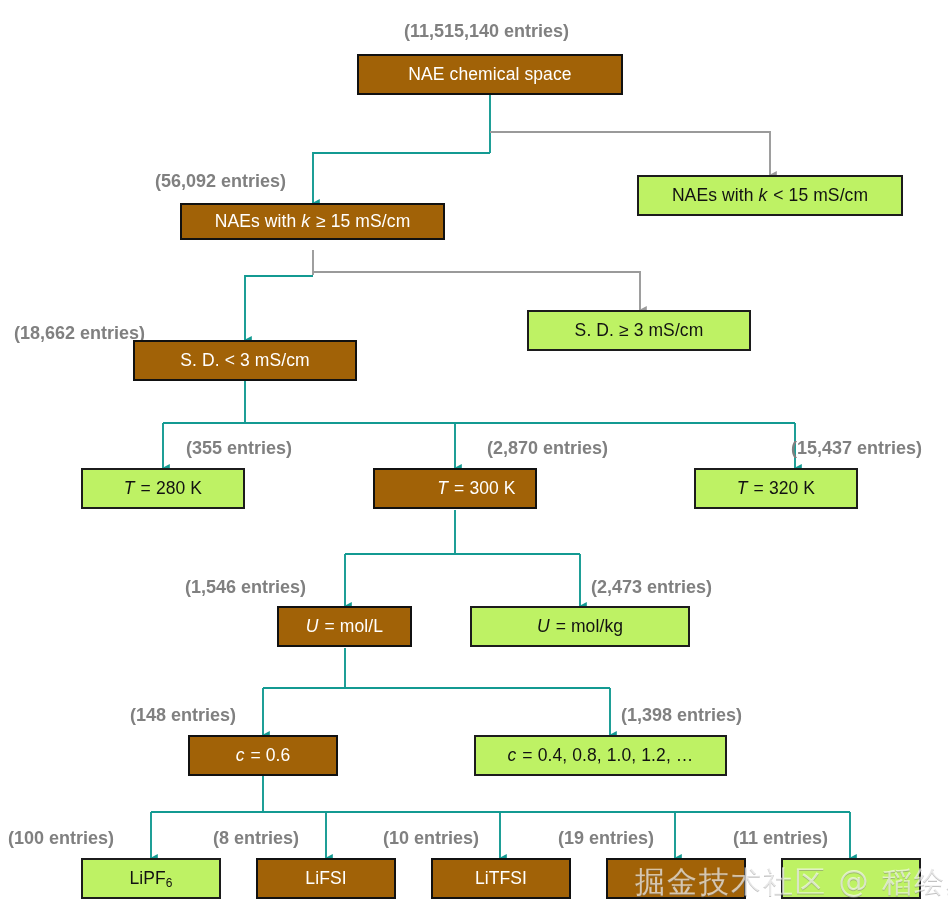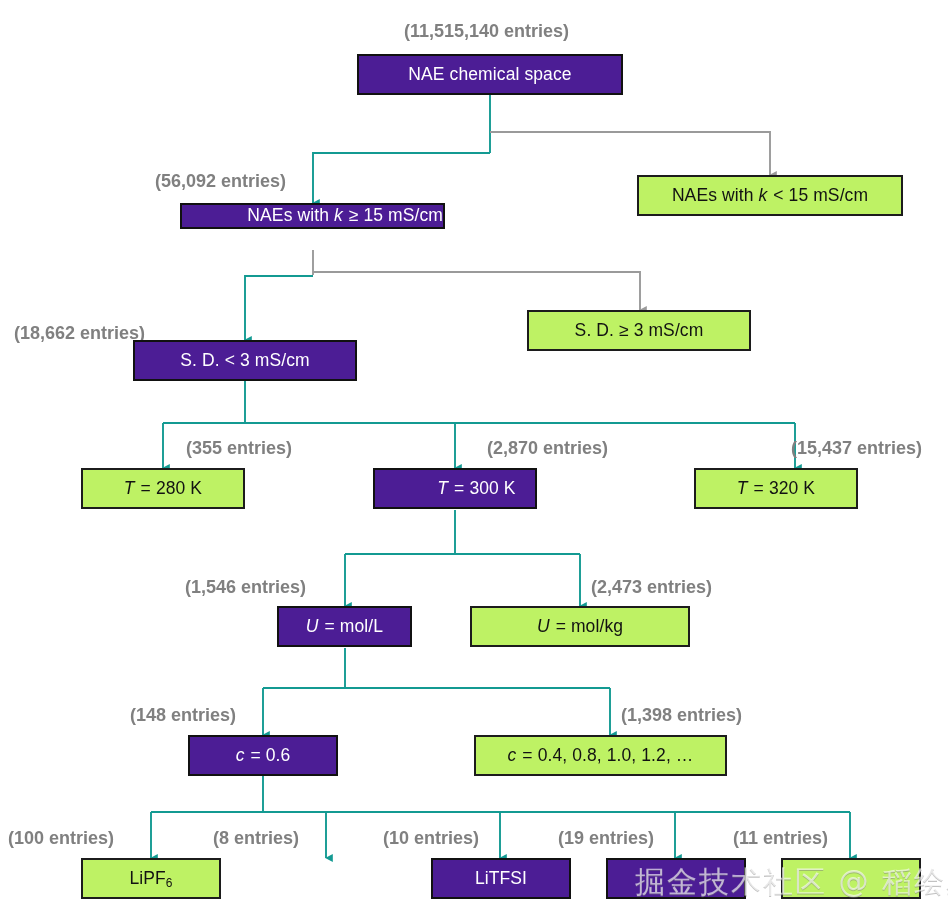--- a/index.html
+++ b/index.html
@@ -30,21 +30,21 @@
     border: 2px solid #1a1a1a;
     display: flex;
     align-items: center;
     justify-content: center;
     font-size: 17.5px;
     line-height: 1;
     white-space: nowrap;
     letter-spacing: 0.1px;
   }
   .node.fill {
-    background: #4c1d95;
+    background: #a16207;
     color: #ffffff;
     border-color: #111111;
   }
   .node.plain {
     background: #bef264;
     color: #121212;
     border-color: #1c1c1c;
   }
   .node .it {
     font-style: italic;
@@ -124,21 +124,21 @@
       <path d="M850,812 L850,858" stroke="#139a92" marker-end="url(#ah-teal)"></path>
     </g>
   </svg>
 
   <div class="cap" style="left:404px; top:22px;">(11,515,140 entries)</div>
   <div class="node fill" style="left:357px; top:54px; width:266px; height:41px;">
     <span>NAE chemical space</span>
   </div>
 
   <div class="cap" style="left:155px; top:172px;">(56,092 entries)</div>
-  <div class="node fill" style="left:180px; top:203px; width:265px; height:26px;justify-content:flex-end;">
+  <div class="node fill" style="left:180px; top:203px; width:265px; height:37px;">
     <span><span>NAEs with </span><span class="it">k</span><span> ≥ 15 mS/cm</span></span>
   </div>
 
   <div class="node plain" style="left:637px; top:175px; width:266px; height:41px;">
     <span><span>NAEs with </span><span class="it">k</span><span> &lt; 15 mS/cm</span></span>
   </div>
 
   <div class="cap" style="left:14px; top:324px;">(18,662 entries)</div>
   <div class="node fill" style="left:133px; top:340px; width:224px; height:41px;">
     <span>S. D. &lt; 3 mS/cm</span>
@@ -182,20 +182,23 @@
   <div class="node plain" style="left:474px; top:735px; width:253px; height:41px;">
     <span><span class="it">c</span><span> = 0.4, 0.8, 1.0, 1.2, …</span></span>
   </div>
 
   <div class="cap" style="left:8px; top:829px;">(100 entries)</div>
   <div class="node plain" style="left:81px; top:858px; width:140px; height:41px;">
     <span><span>LiPF</span><sub>6</sub></span>
   </div>
 
   <div class="cap" style="left:213px; top:829px;">(8 entries)</div>
+  <div class="node fill" style="left:256px; top:858px; width:140px; height:41px;">
+    <span>LiFSI</span>
+  </div>
 
   <div class="cap" style="left:383px; top:829px;">(10 entries)</div>
   <div class="node fill" style="left:431px; top:858px; width:140px; height:41px;">
     <span>LiTFSI</span>
   </div>
 
   <div class="cap" style="left:558px; top:829px;">(19 entries)</div>
   <div class="node fill" style="left:606px; top:858px; width:140px; height:41px;">
     <span></span>
   </div>

